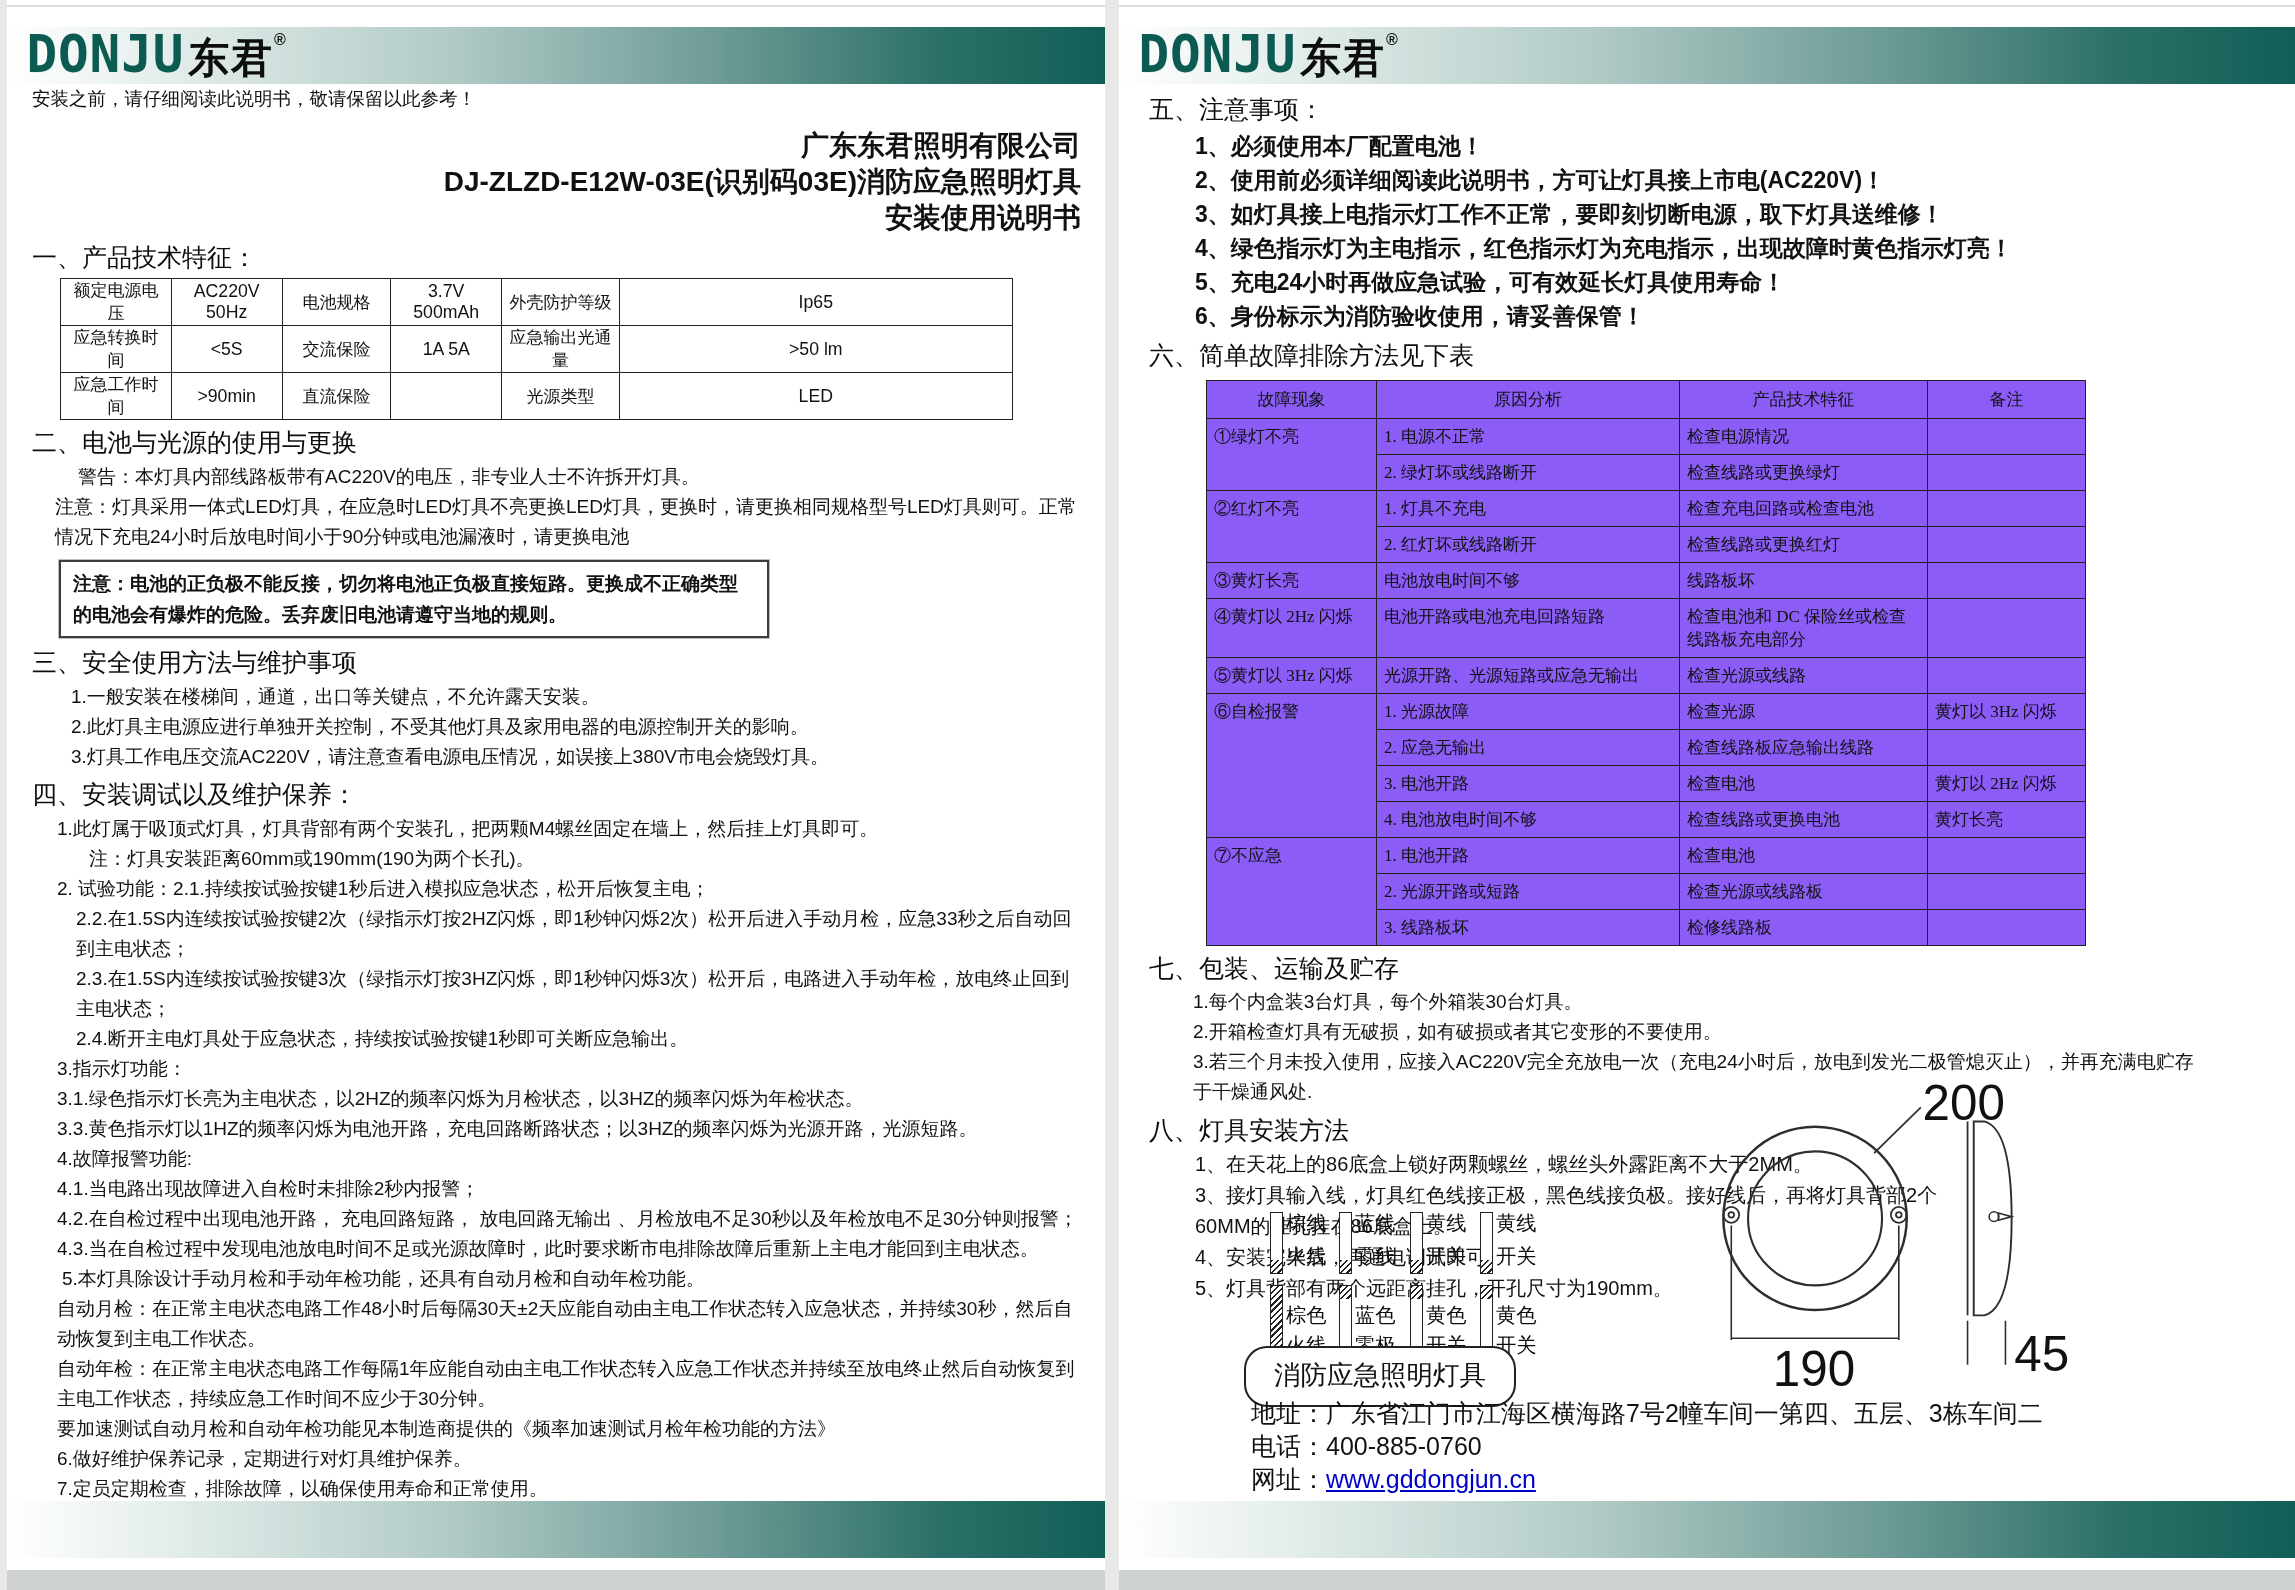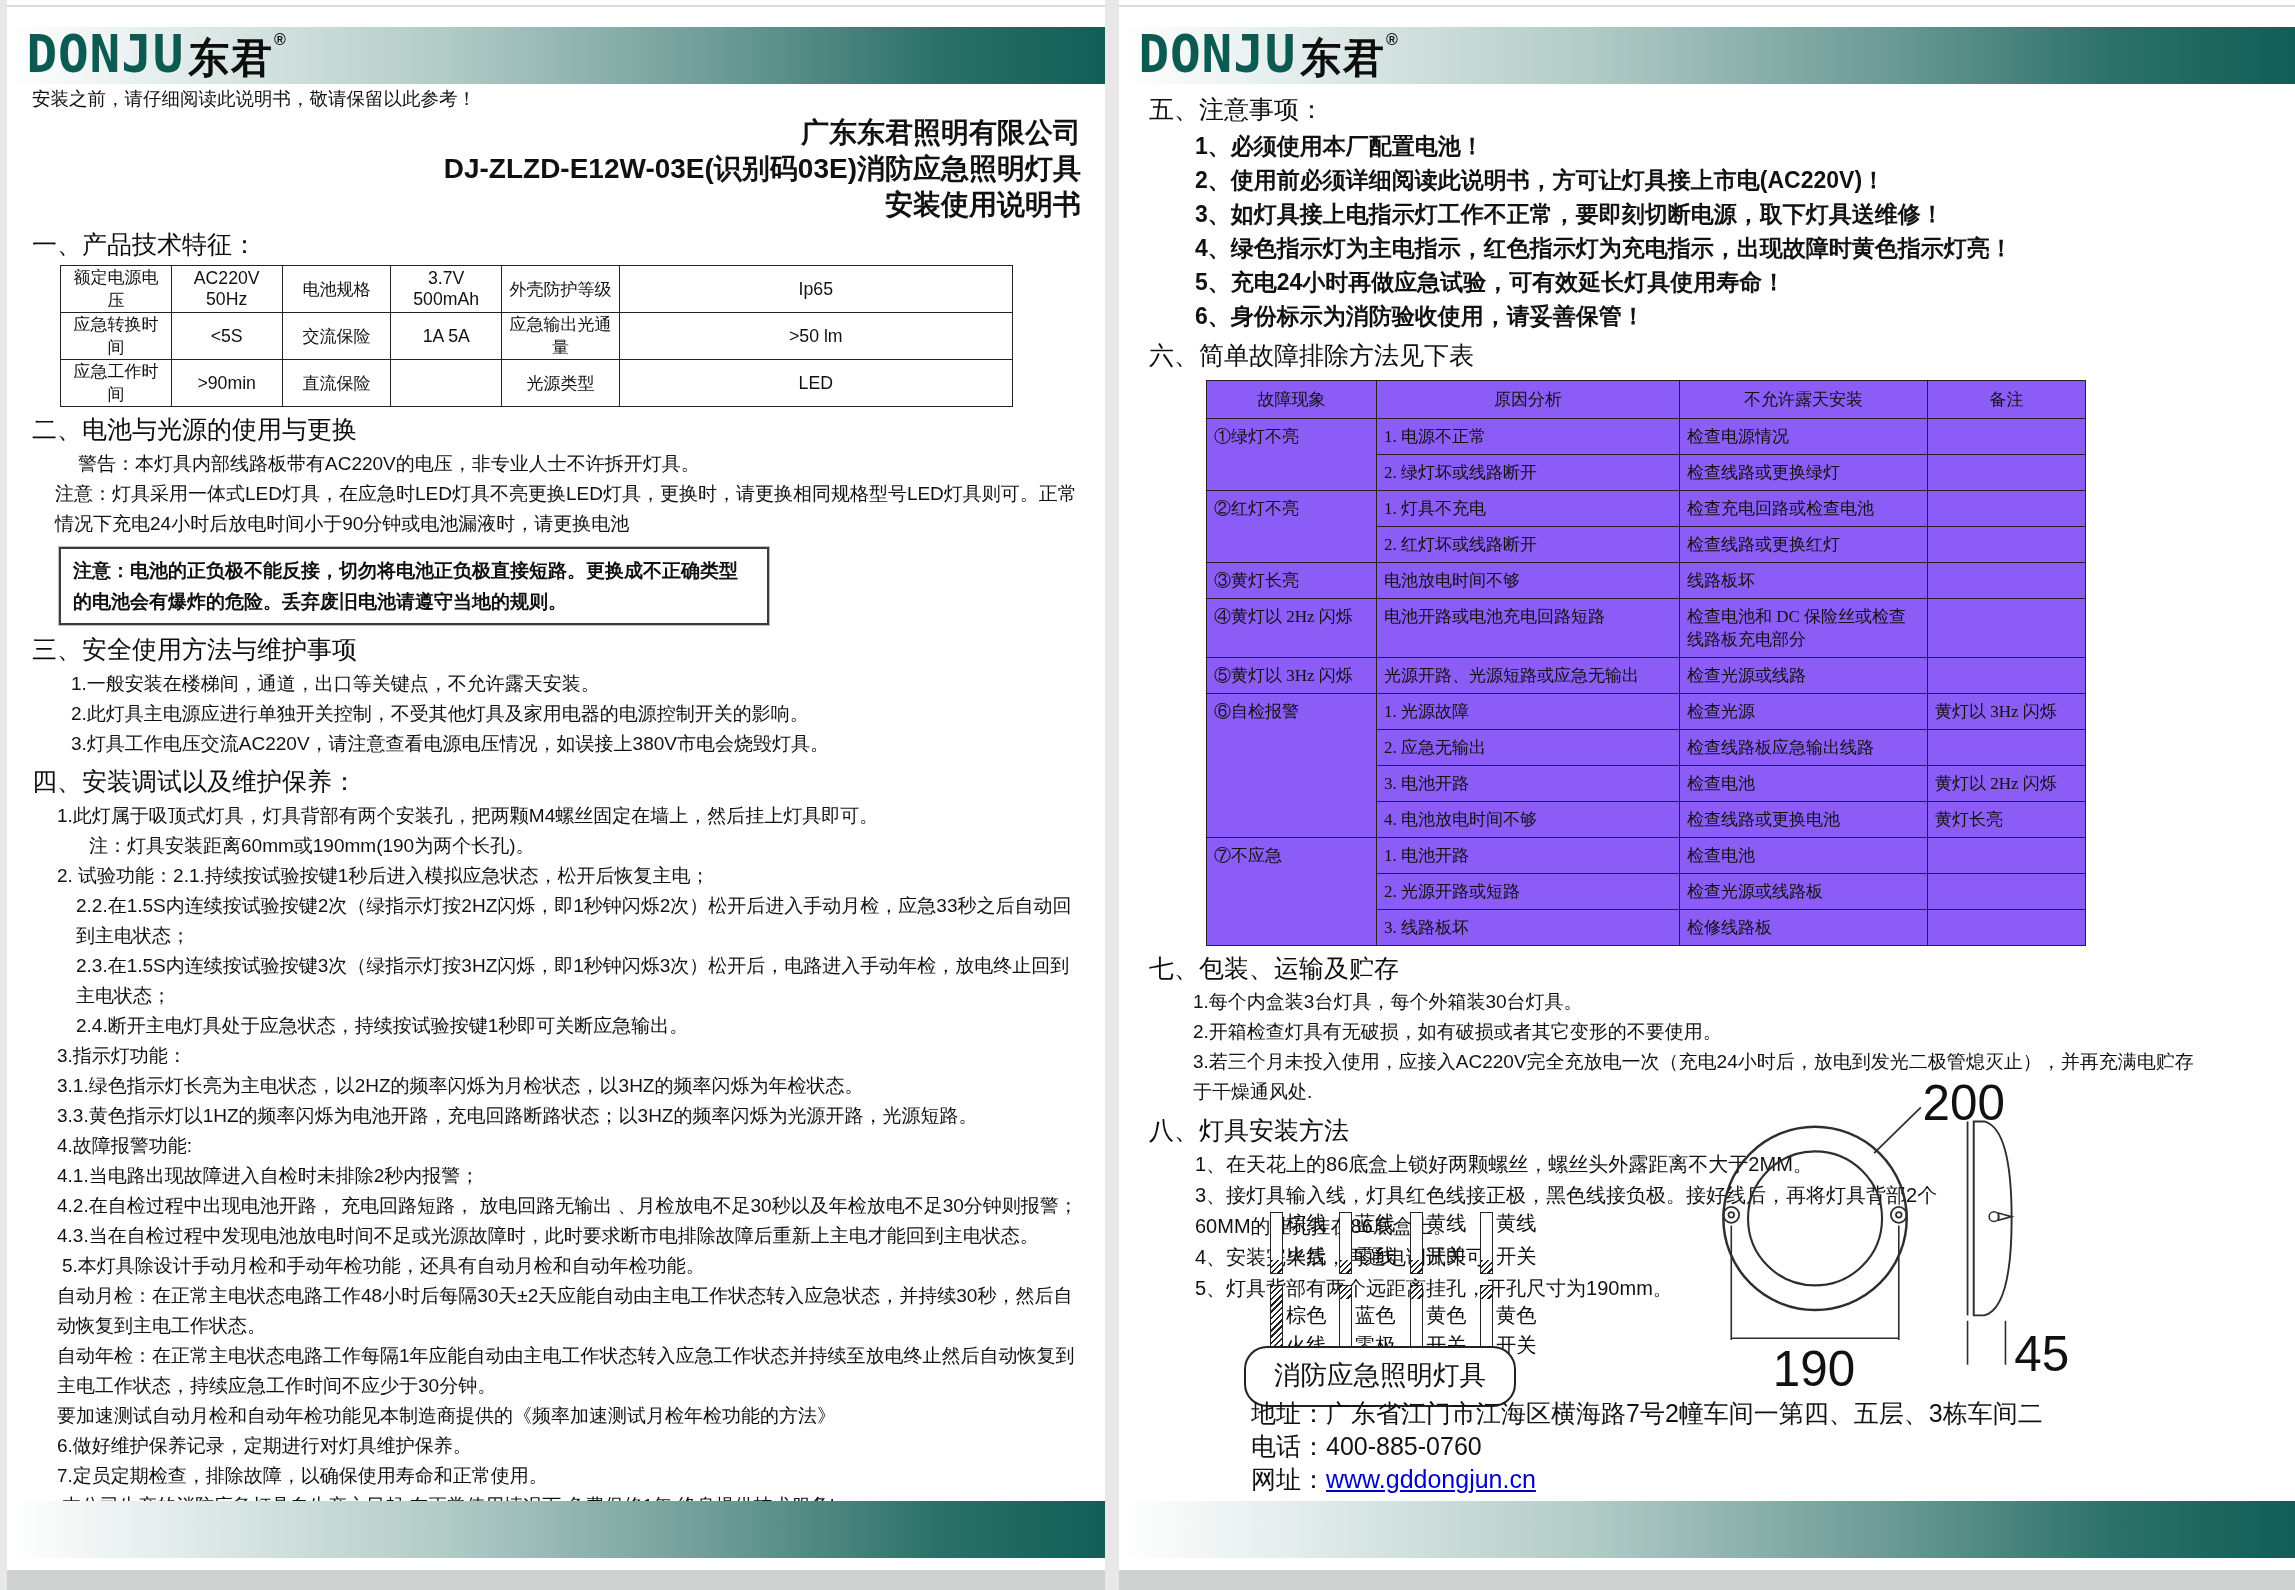--- a/index.html
+++ b/index.html
@@ -17,21 +17,21 @@
   .logo{position:absolute;top:29px;left:19.4px;white-space:nowrap;z-index:3;}
   .logo-en{font-family:"DejaVu Sans Mono",monospace;font-weight:bold;font-size:51px;line-height:51px;
     letter-spacing:0.9px;color:#0b5b53;text-shadow:0.9px 0.9px 0 #e9f2f0;}
   .logo-cn{font-family:"Liberation Sans",sans-serif;font-size:41px;line-height:51px;font-weight:bold;color:#0d0d0d;letter-spacing:1.8px;margin-top:32px;}
   .logo-reg{font-size:16px;font-weight:bold;vertical-align:top;position:relative;top:1.8px;}
   .lcontent{position:absolute;left:25px;top:87px;width:1049px;}
   .rcontent{position:absolute;left:30px;top:87px;right:25px;}
   p{margin:0;font-size:19px;line-height:30px;}
   h2{margin:6.2px 0 3.5px 0;font-size:25px;line-height:32px;font-weight:normal;color:#0d0d0d;}
   .t{margin:0.9px 0;font-size:28px;line-height:35px;font-weight:bold;text-align:right;}
-  .notice{font-size:18.5px;line-height:23px;margin:0 0 5px 0;}
+  .notice{font-size:18.5px;line-height:23px;margin:0 0 18px 0;}
   .ind26{padding-left:23px;}.ind28{padding-left:25px;}.ind34{padding-left:30px;}
   .ind44{padding-left:39px;}.ind50{padding-left:44px;}.ind52{padding-left:46px;}.ind64{padding-left:57px;}
   .spec{border-collapse:collapse;margin:5.3px 0 3.5px 28px;font-size:17px;}
   .spec td{border:1.8px solid #222;text-align:center;height:29px;padding:0 4.4px;}
   .spec td.l{width:101px;}.spec td.v1{width:101px;}.spec td.l2{width:99px;}.spec td.v2{width:101px;}
   .spec td.l3{width:108px;}.spec td.v3{width:383px;}
   .spec td.v{font-size:17.7px;}
   .warnbox{border:2.6px solid #3c3c3c;outline:0.9px solid #bdbdbd;outline-offset:0.9px;margin:8px 0 8px 26.5px;padding:6.2px 12.4px;
     width:682px;font-weight:bold;font-size:19px;line-height:31px;}
   .b5{font-weight:bold;font-size:23px;line-height:34px;padding-left:46px;}
@@ -163,21 +163,21 @@
       <p class="b5">4、绿色指示灯为主电指示，红色指示灯为充电指示，出现故障时黄色指示灯亮！</p>
       <p class="b5">5、充电24小时再做应急试验，可有效延长灯具使用寿命！</p>
       <p class="b5">6、身份标示为消防验收使用，请妥善保管！</p>
 
       <h2>六、简单故障排除方法见下表</h2>
       <table class="fault">
         <tbody>
             <tr>
           <th class="c-p">故障现象</th>
           <th class="c-c">原因分析</th>
-          <th class="c-f">不允许露天安装</th>
+          <th class="c-f">产品技术特征</th>
           <th class="c-n">备注</th>
         </tr>
         <tr>
           <td rowspan="2">①绿灯不亮</td>
           <td>1. 电源不正常</td>
           <td>检查电源情况</td>
           <td></td>
         </tr>
         <tr>
           <td>2. 绿灯坏或线路断开</td>

